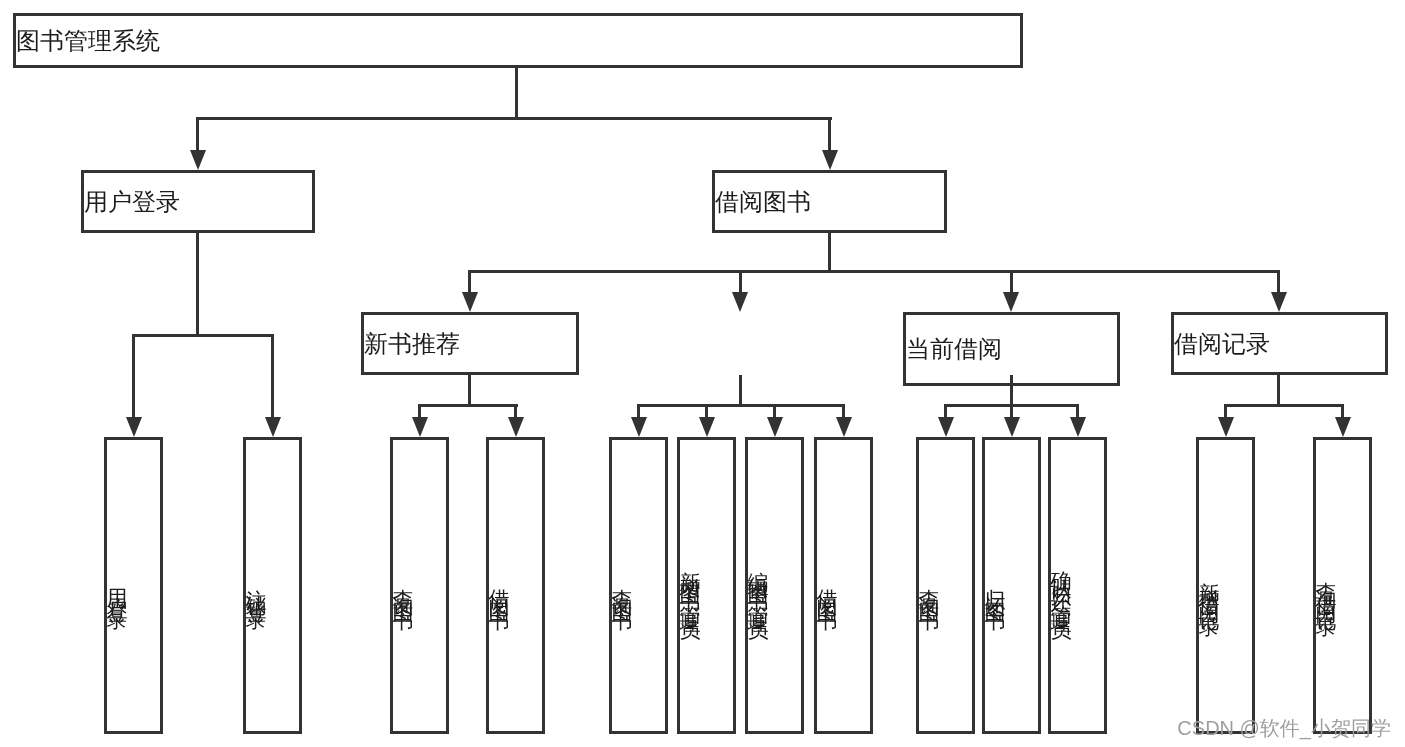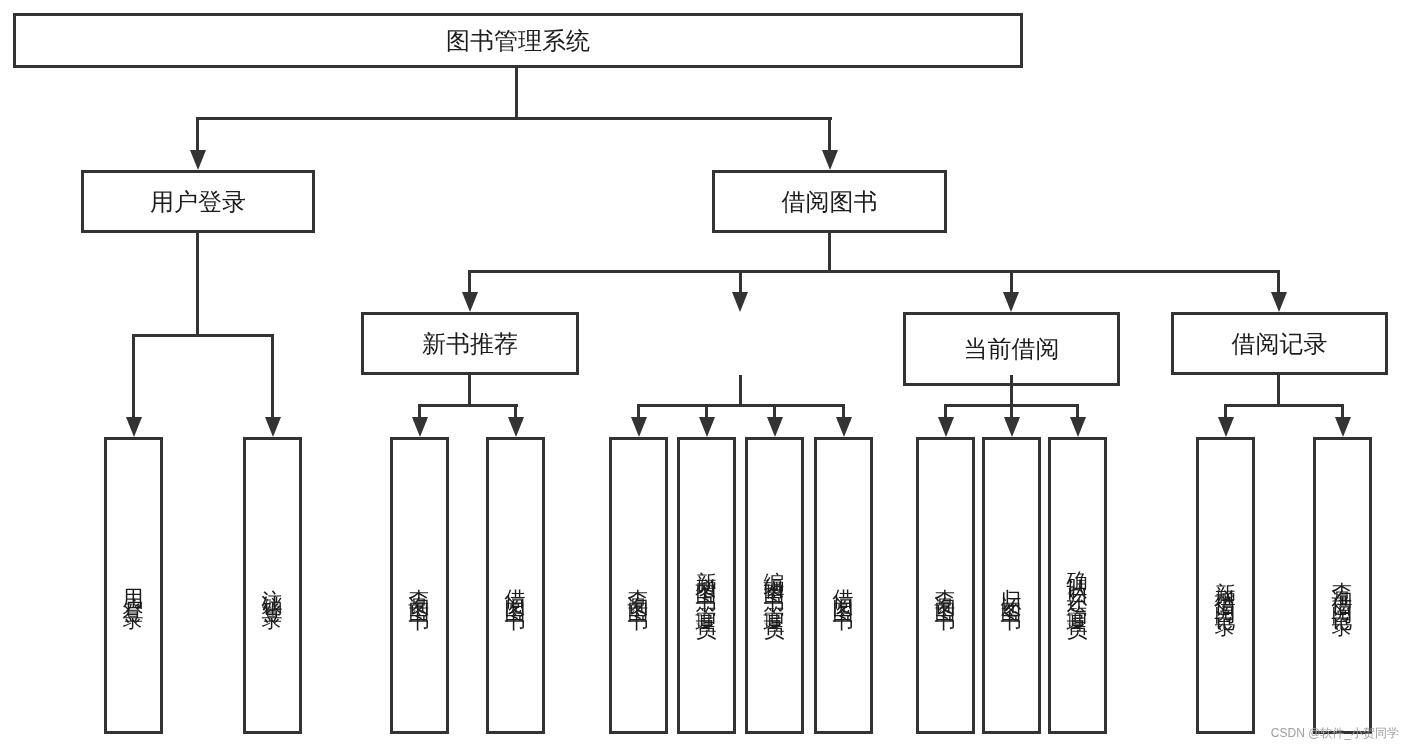--- a/index.html
+++ b/index.html
@@ -14,21 +14,20 @@
     background: var(--background, #ffffff);
     overflow: hidden;
   }
   .box {
     position: absolute;
     box-sizing: border-box;
     background: var(--background, #ffffff);
     border: 3px solid var(--line, #333333);
     display: flex;
     align-items: center;
-    justify-content: center;
     color: var(--text, #1c1c1c);
   }
   .box .lbl { white-space: nowrap; }
   .box.h { font-size: 24px; }
   .box.v { font-size: 21px; }
   .box.v .lbl {
     writing-mode: vertical-rl;
     text-orientation: mixed;
     letter-spacing: 7px;
     line-height: 1;
@@ -38,23 +37,23 @@
   .hline { position: absolute; height: 3px; background: var(--line, #333333); }
   .arrow {
     position: absolute;
     width: 0; height: 0;
     border-left: 8px solid transparent;
     border-right: 8px solid transparent;
     border-top: 20px solid var(--line, #333333);
   }
   #watermark {
     position: absolute;
-    right: 6px;
+    right: 14px;
     bottom: 5px;
-    font-size: 12px;
+    font-size: 20px;
     color: var(--watermark, #9e9e9e);
     z-index: 5;
     white-space: nowrap;
   }
 </style>
 </head>
 <body>
 
 <div id="canvas">
 

